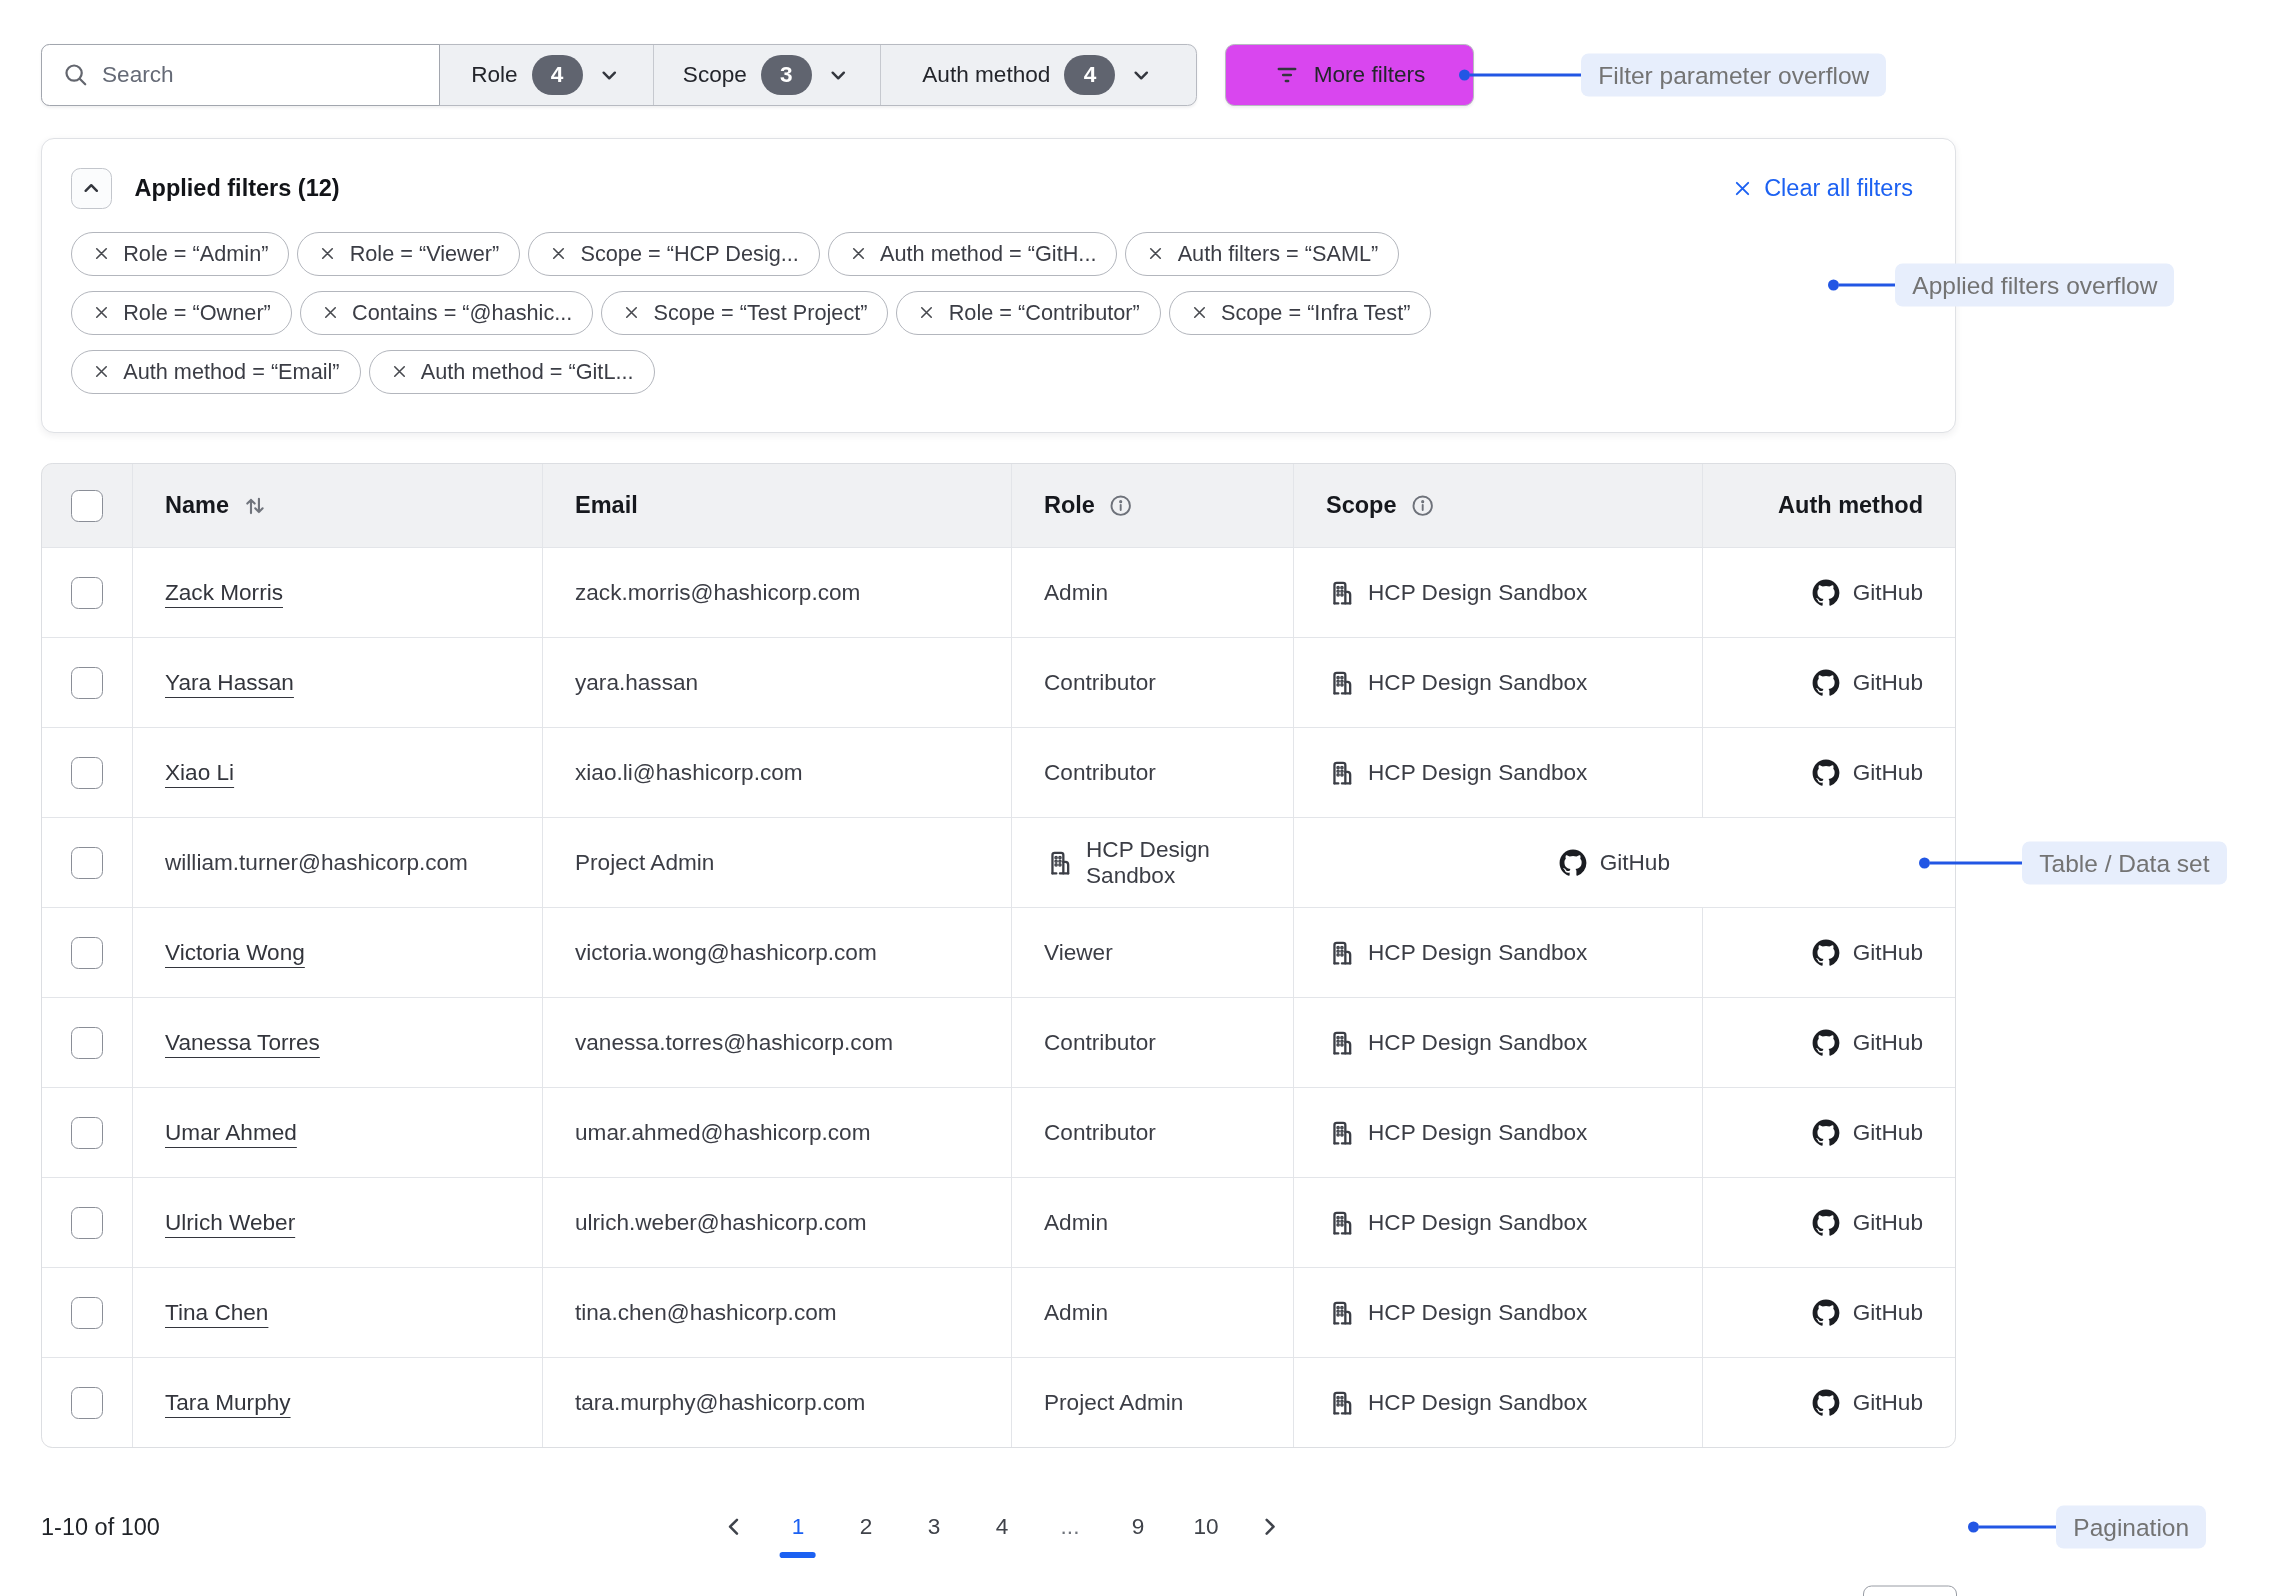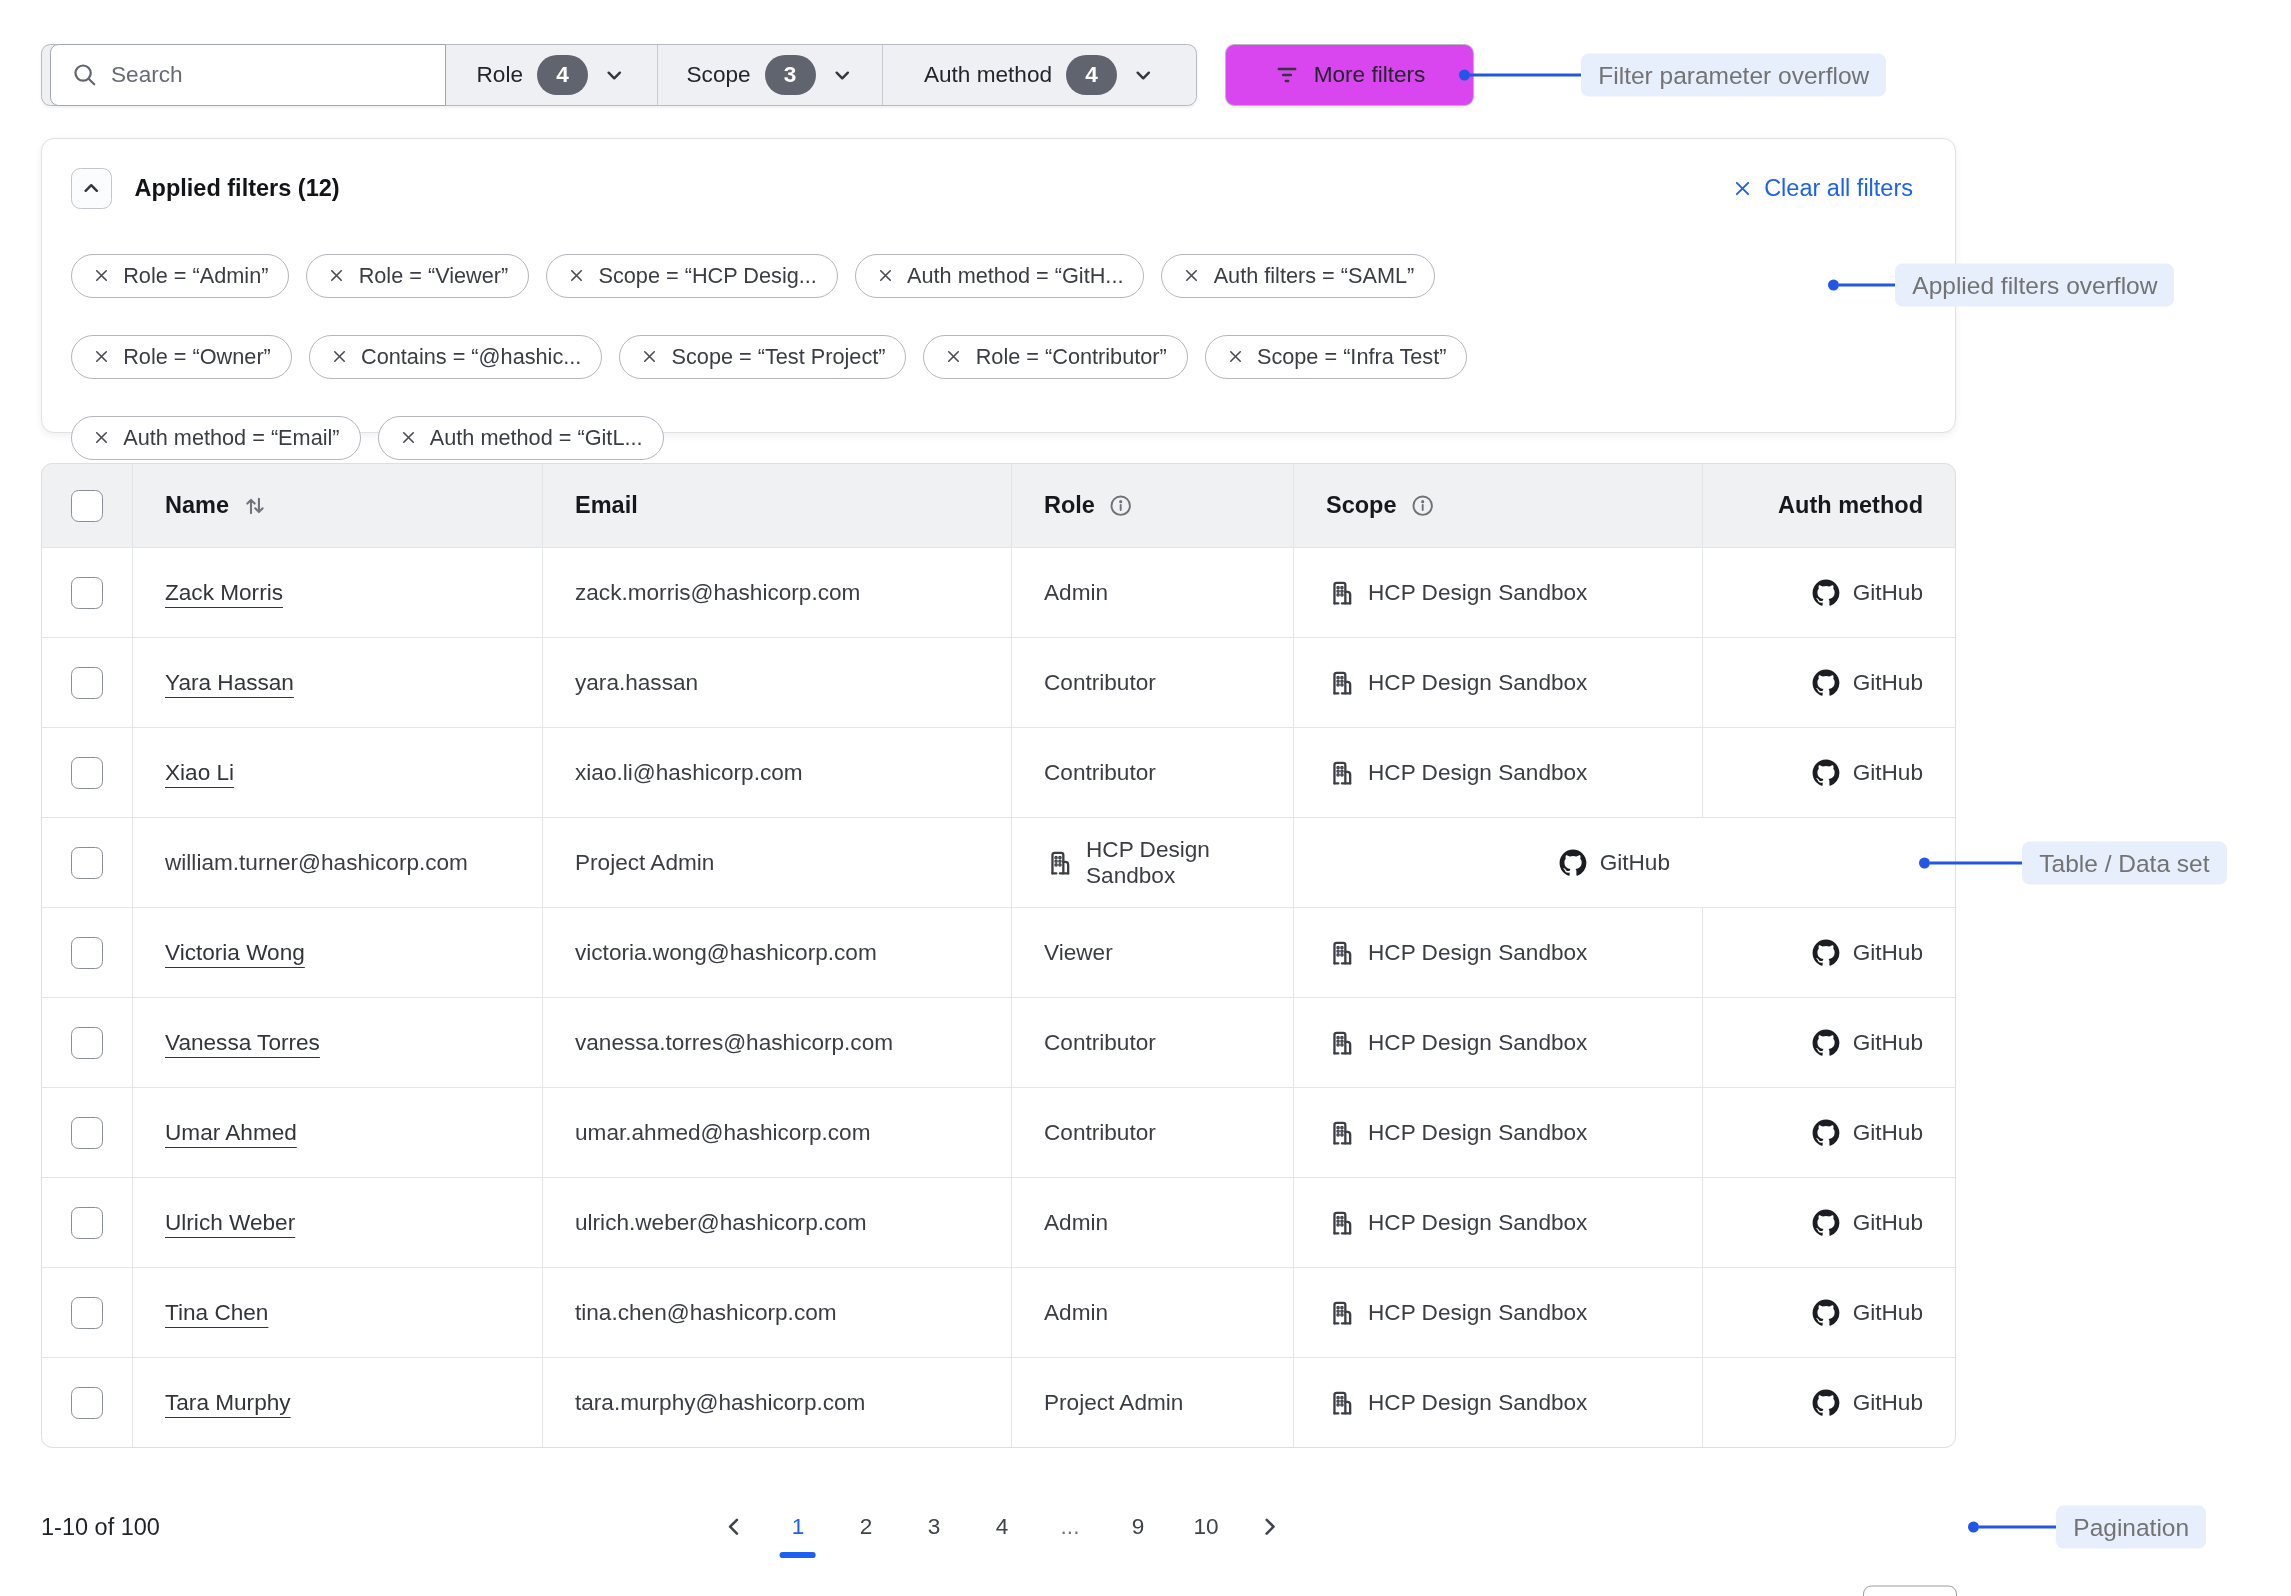--- a/index.html
+++ b/index.html
@@ -9,21 +9,20 @@
     font-family:"Liberation Sans", sans-serif; color:#3b3d45;
     -webkit-font-smoothing:antialiased;
   }
 
   
   .filter-group{
     position:absolute; left:41px; top:44px; width:1156px; height:62px;
     display:flex; align-items:stretch;
     background:#eef0f3; border:1.4px solid #b7bac1; border-radius:9.4px;
     box-shadow:0 1.9px 2.8px rgba(60,65,80,.08);
-    padding-left:9px;
   }
   .search-box{
     width:399px; background:#fff; border:1.4px solid #a2a6ae; border-radius:8.5px 0 0 8.5px;
     margin:-1.4px 0 -1.4px -1.4px; display:flex; align-items:center; gap:14px; padding:0 21px;
   }
   .search-box input{
     border:none; outline:none; background:transparent; width:100%;
     font:400 22.6px "Liberation Sans",sans-serif; color:#2a2c32;
   }
   .search-box input::placeholder{ color:#656a76; }
@@ -67,21 +66,21 @@
     width:41px; height:41px; border:1.4px solid #c3c6cc; border-radius:9.4px;
     background:#fbfcfd; display:flex; align-items:center; justify-content:center; cursor:pointer;
   }
   .panel-title{ font:700 23.5px "Liberation Sans",sans-serif; color:#121418; }
   .panel-spacer{ flex:1; }
   .clear-link{
     display:flex; align-items:center; gap:11.3px; cursor:pointer; margin-right:13px;
     font:400 23.5px "Liberation Sans",sans-serif; color:#1c61f2;
   }
   .chips{ margin-top:22.6px; display:flex; flex-direction:column; gap:15px; }
-  .chip-row{ display:flex; gap:17px;margin-top:22px; }
+  .chip-row{ display:flex; gap:8px; }
   .chip{
     height:44px; display:flex; align-items:center; gap:12.2px; padding:0 20px;
     border:1.4px solid #b3b6bd; border-radius:22.6px; background:#fff;
     font:400 21.7px "Liberation Sans",sans-serif; color:#3b3d45; white-space:nowrap;
   }
   .chip .x{ display:flex; cursor:pointer; }
 
   
   .table{
     position:absolute; left:41px; top:463px; width:1915px;

